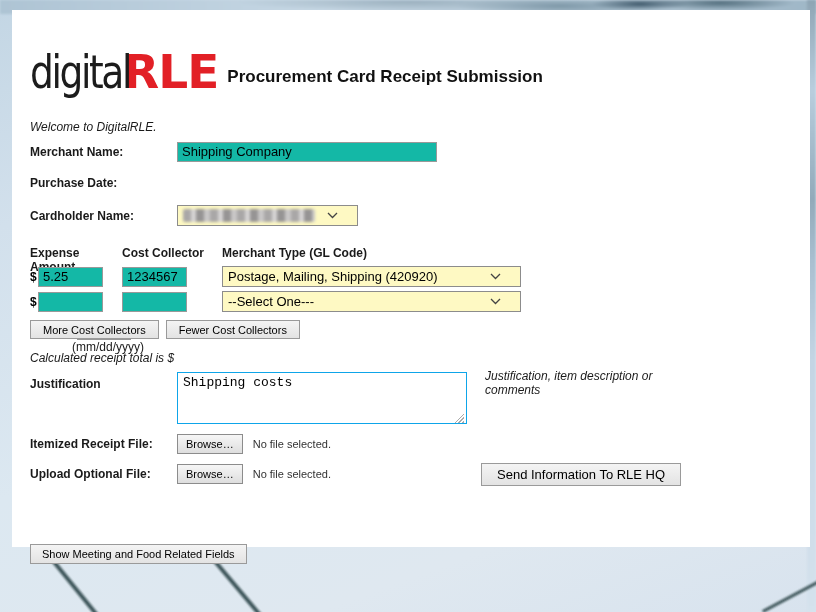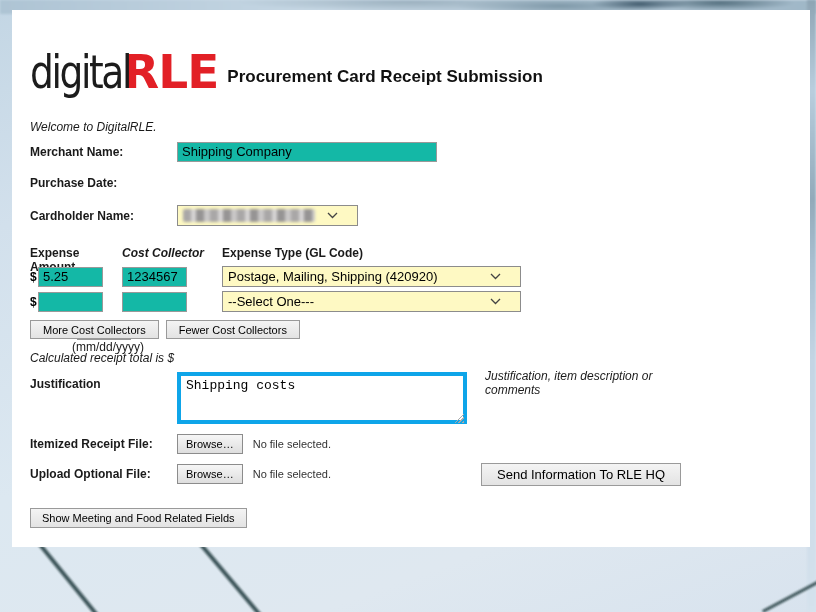--- a/index.html
+++ b/index.html
@@ -65,34 +65,34 @@
     background:repeating-linear-gradient(90deg,#a9a7a7 0 8px,#d6d4d4 8px 13px,#969494 13px 21px,#c9c7c7 21px 27px);
     filter:blur(1.6px);
   }
   .btn{
     box-sizing:border-box;background:linear-gradient(#f4f4f4,#e3e3e3);
     border:1px solid #9a9a9a;color:#000;font-family:"Liberation Sans",sans-serif;cursor:pointer;
   }
   .btn-small{font-size:11px;height:19px;padding:0 12px;}
   .btn-browse{font-size:11px;height:20px;padding:0 8px;border:1px solid #8c8c8c;background:linear-gradient(#f6f6f6,#dedede);}
   .btn-send{font-size:13px;height:23px;padding:0 15px;}
-  .btn-show{font-size:11px;height:20px;padding:0 11px;}
+  .btn-show{font-size:11px;height:20px;padding:0 11px;margin-top:36px;}
   
   .colheads{position:absolute;left:18px;top:236px;display:flex;}
   .colheads .c1{width:92px;}
-  .colheads .c2{width:100px;font-style:italic;}
+  .colheads .c2{width:100px;}
   .dollar{font-size:12px;font-weight:bold;width:8px;flex:0 0 8px;}
   .amt-in{width:65px;margin-right:19px;}
   .cc-in{width:65px;margin-right:35px;}
   .exp-sel{width:299px;}
   .card-sel{width:181px;}
   
   .ta-wrap{position:absolute;left:165px;top:362px;}
   textarea.jta{
-    box-sizing:border-box;width:290px;height:52px;border:4px solid #0ea5e9;resize:none;outline:none;
+    box-sizing:border-box;width:290px;height:52px;border:1px solid #0ea5e9;resize:none;outline:none;
     font-family:"Liberation Mono","DejaVu Sans Mono",monospace;font-size:13px;color:#000;padding:2px 5px;
   }
   .resize-handle{
     position:absolute;right:3px;bottom:5px;width:9px;height:9px;
     background:linear-gradient(135deg,transparent 0 45%,#aaa 45% 53%,transparent 53% 66%,#aaa 66% 74%,transparent 74% 87%,#aaa 87% 95%,transparent 95%);
   }
   .note{position:absolute;left:473px;top:360px;width:182px;line-height:1.15;}
   .fstatus{font-size:11px;color:#333;margin-left:10px;}
   .browse-cell{margin-right:0;}
 </style>
@@ -132,21 +132,21 @@
       <span class="blurbar"></span>
       <svg class="chev" width="11" height="7" viewBox="0 0 11 7">
           <path d="M1 1 L5.5 5.5 L10 1" stroke="#444" stroke-width="1.3" fill="none"></path>
         </svg>
     </div>
   </div>
 
   <div class="colheads">
     <span class="lbl c1">Expense Amount</span>
     <span class="lbl c2">Cost Collector</span>
-    <span class="lbl">Expense Type (GL Code)</span>
+    <span class="lbl">Merchant Type (GL Code)</span>
   </div>
 
   <div class="frow" style="top:256px;">
     <span class="dollar">$</span>
     <input class="tin amt-in" value="5.25" style="">
     <input class="tin cc-in" value="1234567" style="">
     <div class="select exp-sel">
       <span>Postage, Mailing, Shipping (420920)</span>
       <svg class="chev" width="11" height="7" viewBox="0 0 11 7">
           <path d="M1 1 L5.5 5.5 L10 1" stroke="#444" stroke-width="1.3" fill="none"></path>

